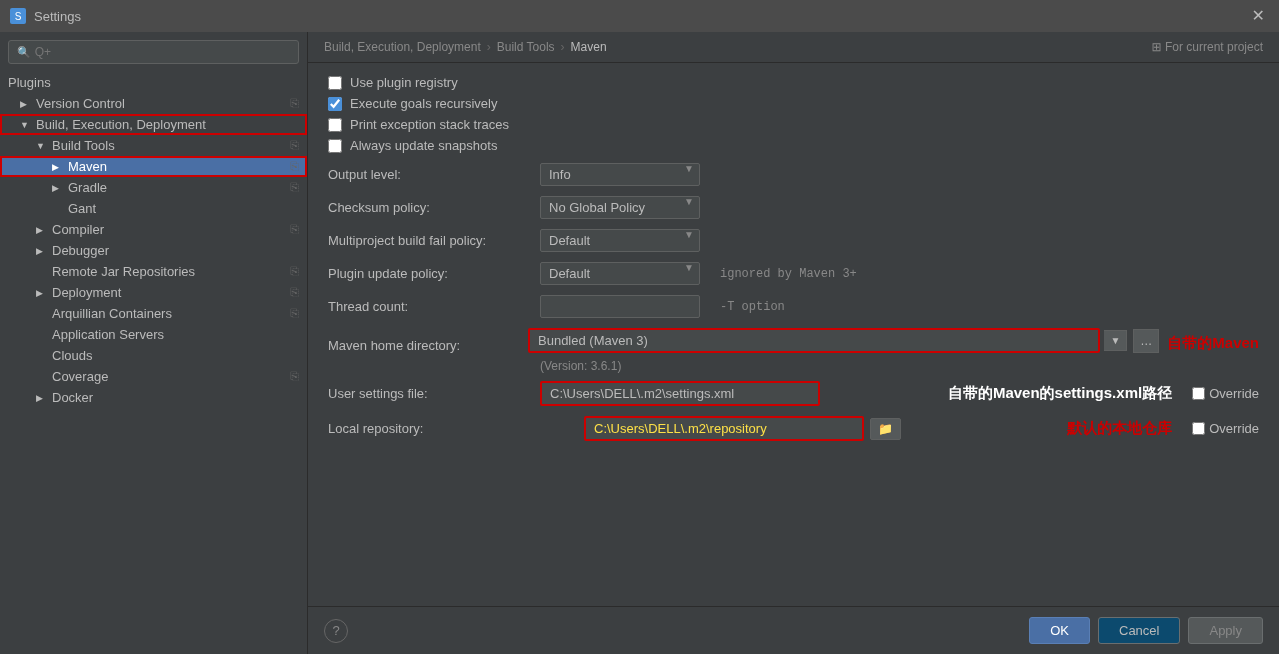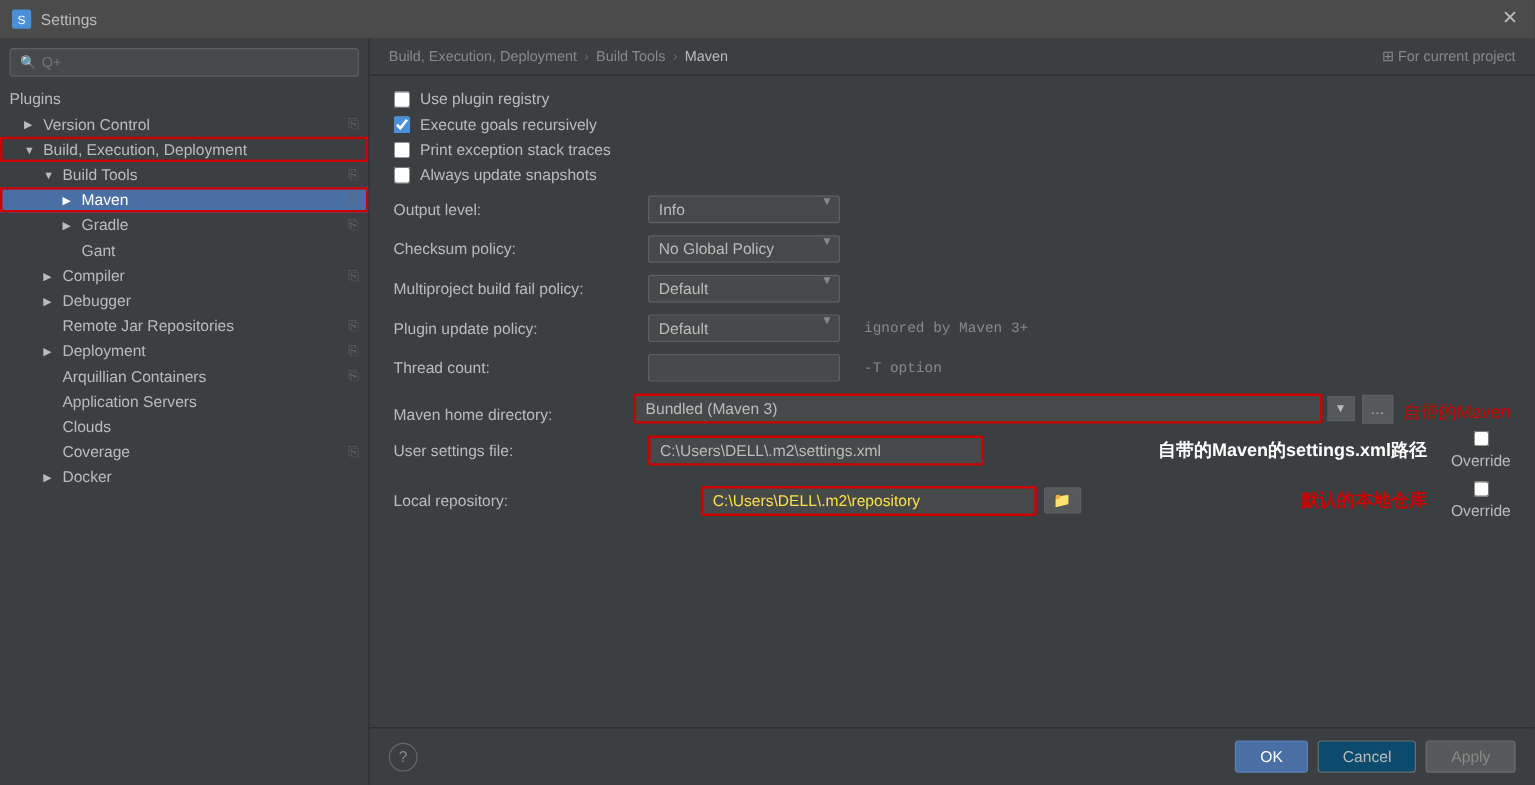--- a/index.html
+++ b/index.html
@@ -213,21 +213,21 @@
     }
     .maven-home-label {
       width: 200px;
       color: #bbbbbb;
       font-size: 13px;
       flex-shrink: 0;
     }
     .maven-home-annotation {
       color: #cc0000;
       font-size: 15px;
-      font-weight: normal;
+      font-weight: bold;
       margin-left: 8px;
     }
     .maven-home-combo {
       display: flex;
       align-items: center;
       position: relative;
       flex: 1;
     }
     .combo-input {
       background: #45494a;
@@ -294,21 +294,20 @@
       color: #ffffff;
       font-size: 15px;
       font-weight: bold;
       margin-left: 12px;
     }
     .override-checkbox-group {
       display: flex;
       align-items: center;
       gap: 4px;
       margin-left: 8px;
-      flex-direction: column;
     }
     
     .local-repo-row {
       display: flex;
       align-items: center;
       margin-bottom: 10px;
       gap: 12px;
     }
     .local-repo-label {
       width: 200px;
@@ -616,20 +615,23 @@
             <div style="display:flex;align-items:center;gap:4px;flex:1;">
               <div class="maven-home-combo">
                 <input type="text" class="combo-input" value="Bundled (Maven 3)" style="">
               </div>
               <button class="combo-arrow-btn">▼</button>
               <button class="combo-browse-btn">…</button>
             </div>
             <span class="maven-home-annotation">自带的Maven</span>
           </div>
 
+          <div class="version-text">
+            <span>(Version: 3.6.1)</span>
+          </div>
 
           <div class="file-input-row">
             <span class="file-input-label">User settings file:</span>
             <div class="file-input-group">
               <input type="text" class="file-text-input" value="C:\Users\DELL\.m2\settings.xml" style="">
             </div>
             <span class="file-annotation">自带的Maven的settings.xml路径</span>
             <div class="override-checkbox-group">
               <input type="checkbox" id="override1" style="">
               <label for="override1">Override</label>

